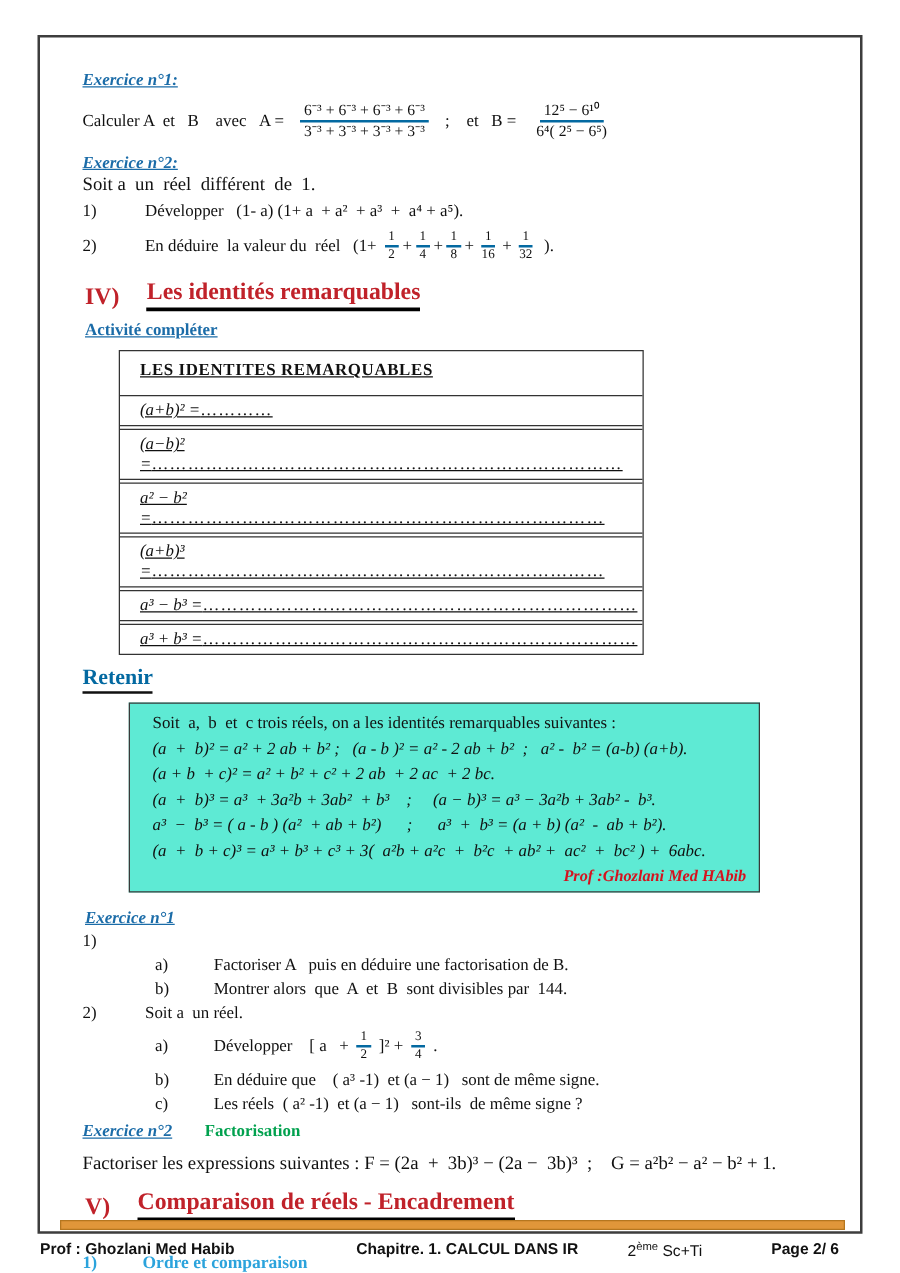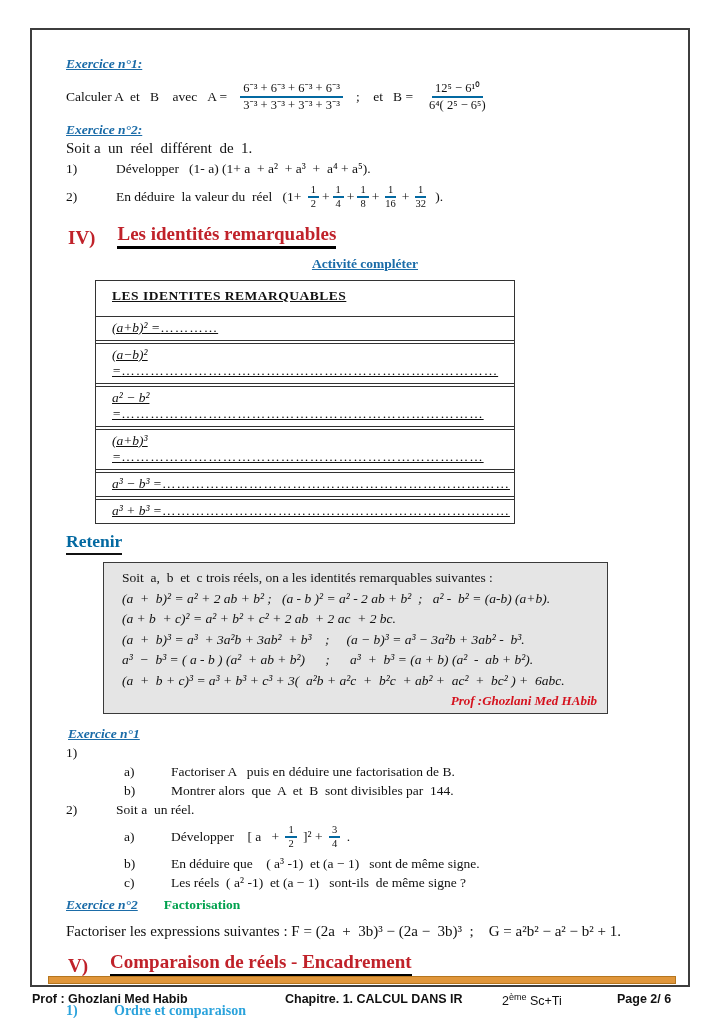--- a/index.html
+++ b/index.html
@@ -17,21 +17,20 @@
   .ex-head{
     color:#1b6ca8;font-weight:bold;font-style:italic;font-size:13.5px;
     text-decoration:underline;margin:2px 0 2px 0;
   }
   .sec-head{display:flex;gap:22px;align-items:flex-end;color:#c0222a;
     font-weight:bold;font-size:19px;margin:9px 0 7px 2px;}
   .sec-head .sec-title{border-bottom:3px solid #000;padding-bottom:1px;}
   .activity{
     color:#1b6ca8;font-weight:bold;font-size:13.5px;text-decoration:underline;
     margin:2px 0 4px 2px;
-    text-align:center;
   }
   .retenir{
     display:inline-block;color:#0369a1;font-weight:bold;font-size:17.5px;
     border-bottom:2.5px solid #111;padding-bottom:1px;margin:7px 0 5px 0;
   }
   
   .line{font-size:15px;margin:2px 0;min-height:18px;}
   .calc-line{display:flex;align-items:center;gap:10px;font-size:13.5px;height:46px;margin:2px 0 0 0;}
   .q-row{display:flex;font-size:13.5px;margin:3px 0;align-items:center;}
   .q-num{width:50px;flex:0 0 auto;}
@@ -48,21 +47,21 @@
   
   .id-table{margin:8px 16px 0 29px;width:420px;border:1.5px solid #333;box-sizing:border-box;text-decoration:underline;}
   .id-header{font-weight:bold;font-size:13.5px;padding:7px 0 10px 16px;letter-spacing:0.5px;}
   .id-row{border-top:1.5px solid #333;border-bottom:1.5px solid #333;
     margin-top:2px;padding:3px 0 4px 16px;font-size:13.5px;}
   .id-row:last-child{border-bottom:none;}
   .id-row .dots{letter-spacing:1px;}
   
   .memo-box{
     margin:2px 0 0 37px;width:505px;box-sizing:border-box;
-    background:#e5e5e5;border:1.5px solid #3a3a3a;
+    background:#5eead4;border:1.5px solid #3a3a3a;
     padding:5px 10px 2px 18px;font-size:13.5px;line-height:1.52;
   }
   .memo-box .intro-line{font-style:normal;}
   .memo-box .credit{color:#d5121e;font-weight:bold;font-style:italic;text-align:right;font-size:13px;}
   
   .sub-order{display:flex;color:#2ba3dc;font-weight:bold;font-size:14px;margin-top:26px;}
   .sub-order .q-num{width:48px;}
   
   .orange-bar{
     position:absolute;left:16px;right:12px;bottom:1px;height:6px;

